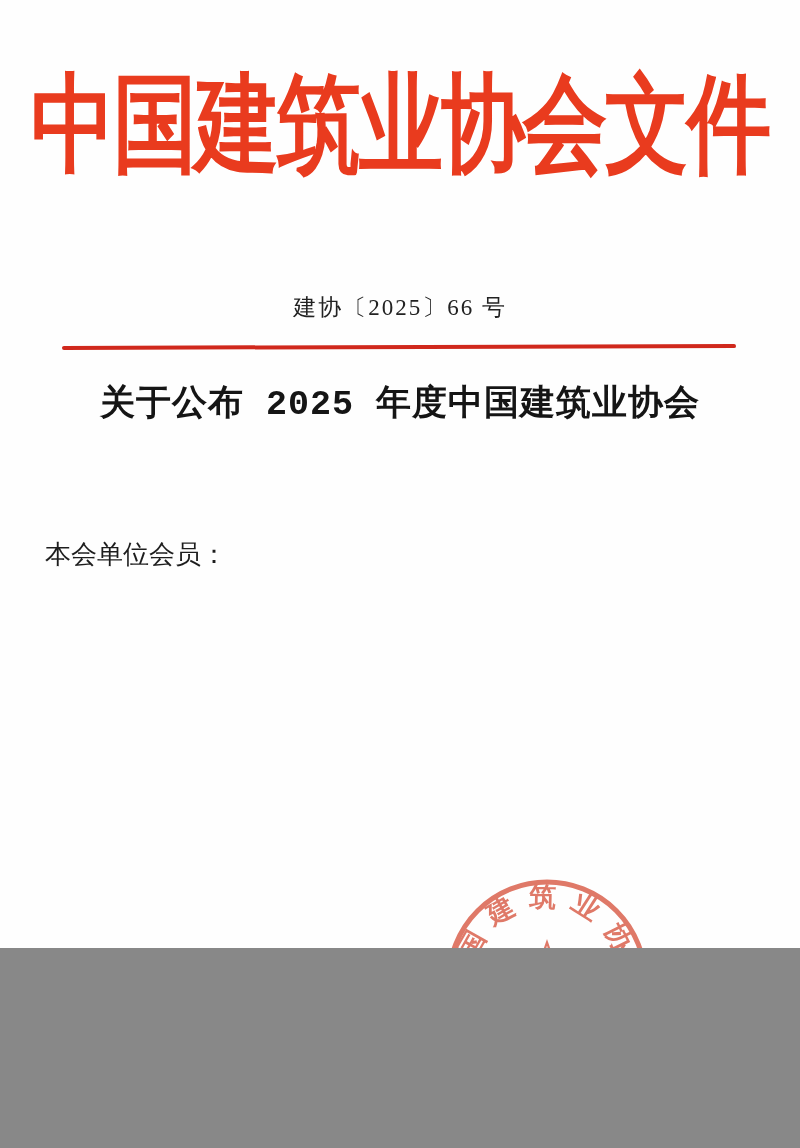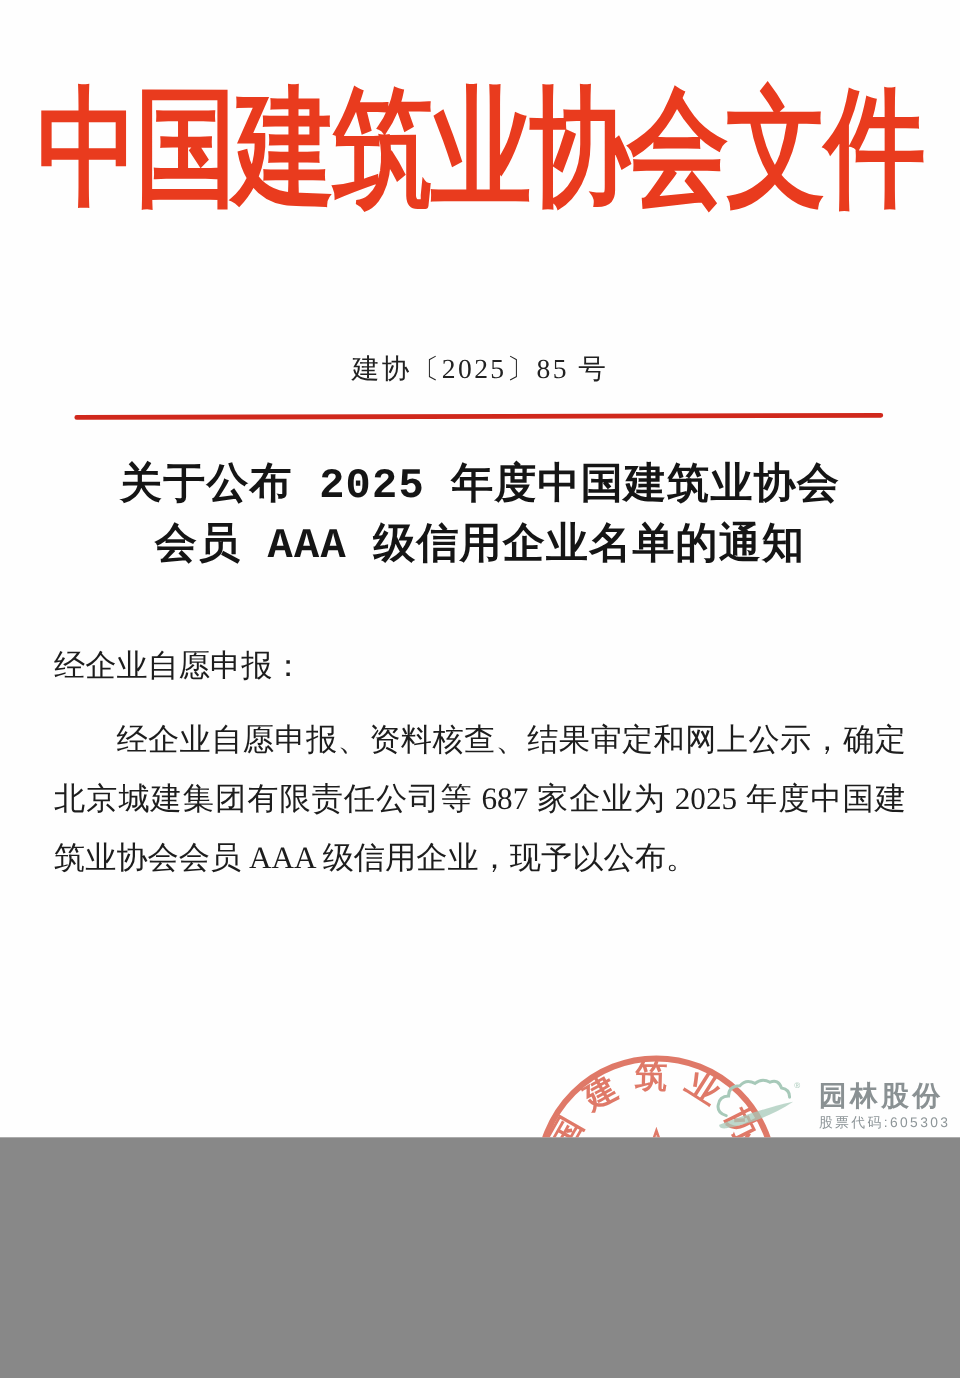--- a/index.html
+++ b/index.html
@@ -80,55 +80,42 @@
     font-size:11.5px;color:#8d9598;letter-spacing:2px;margin-top:3px;
   }
 </style>
 </head>
 <body>
 
 <div class="page">
 
   <div class="header-title">中国建筑业协会文件</div>
 
-  <div class="doc-number">建协〔2025〕85 号</div>
+  <div class="doc-number">建协〔2025〕66 号</div>
 
   <div class="red-rule"></div>
 
   <div class="doc-title">
     <div>关于公布 2025 年度中国建筑业协会</div>
-    <div>会员 AAA 级信用企业名单的通知</div>
   </div>
 
   <div class="body-text">
-    <p class="salutation">经企业自愿申报：</p>
-    <p class="para first">经企业自愿申报、资料核查、结果审定和网上公示，确定北京城建集团有限责任公司等 687 家企业为 2025 年度中国建筑业协会会员 AAA 级信用企业，现予以公布。</p>
+    <p class="salutation">本会单位会员：</p>
   </div>
 
   <svg class="seal" viewBox="0 0 212 212" xmlns="http://www.w3.org/2000/svg">
     <defs>
       <path id="sealArc" d="M 36.5 131.3 A 74 74 0 1 1 175.5 131.3" fill="none"></path>
     </defs>
     <circle cx="106" cy="106" r="98" fill="none" stroke="#d85843" stroke-width="5"></circle>
     <polygon points="106,68 115.4,95.1 144,95.6 121.2,112.9 129.5,140.4 106,124 82.5,140.4 90.8,112.9 68,95.6 96.6,95.1" fill="rgba(216,88,67,0.45)" stroke="#d85843" stroke-width="2"></polygon>
     <text font-size="27" font-weight="bold" fill="#d85843" letter-spacing="13" font-family="Liberation Serif, DejaVu Serif, serif">
       <textPath href="#sealArc" startOffset="4">中国建筑业协会</textPath>
     </text>
   </svg>
 
   <div class="signature">中国建筑业协会</div>
 
 
   <div class="page-number">1</div>
 
-  <div class="watermark">
-    <svg width="78" height="48" viewBox="0 0 80 50" xmlns="http://www.w3.org/2000/svg">
-      <path d="M10 33 Q2 31 3 24 Q4 16 12 16 Q12 7 22 7 Q27 1 35 5 Q41 0 48 4 Q55 1 58 9 Q65 10 65 17" fill="none" stroke="#a7c9b9" stroke-width="2.6" stroke-linecap="round"></path>
-      <path d="M4 41 C 25 33, 45 26, 68 21 C 50 33, 28 41, 10 44 C 6 44.5, 3.5 43, 4 41 Z" fill="#a7c9b9" opacity="0.75"></path>
-      <text x="69" y="9" font-size="7" fill="#a7c9b9">®</text>
-    </svg>
-    <div class="wm-text">
-      <div class="wm-company">园林股份</div>
-      <div class="wm-stock">股票代码:605303</div>
-    </div>
-  </div>
 
 </div>
 
 </body></html>

